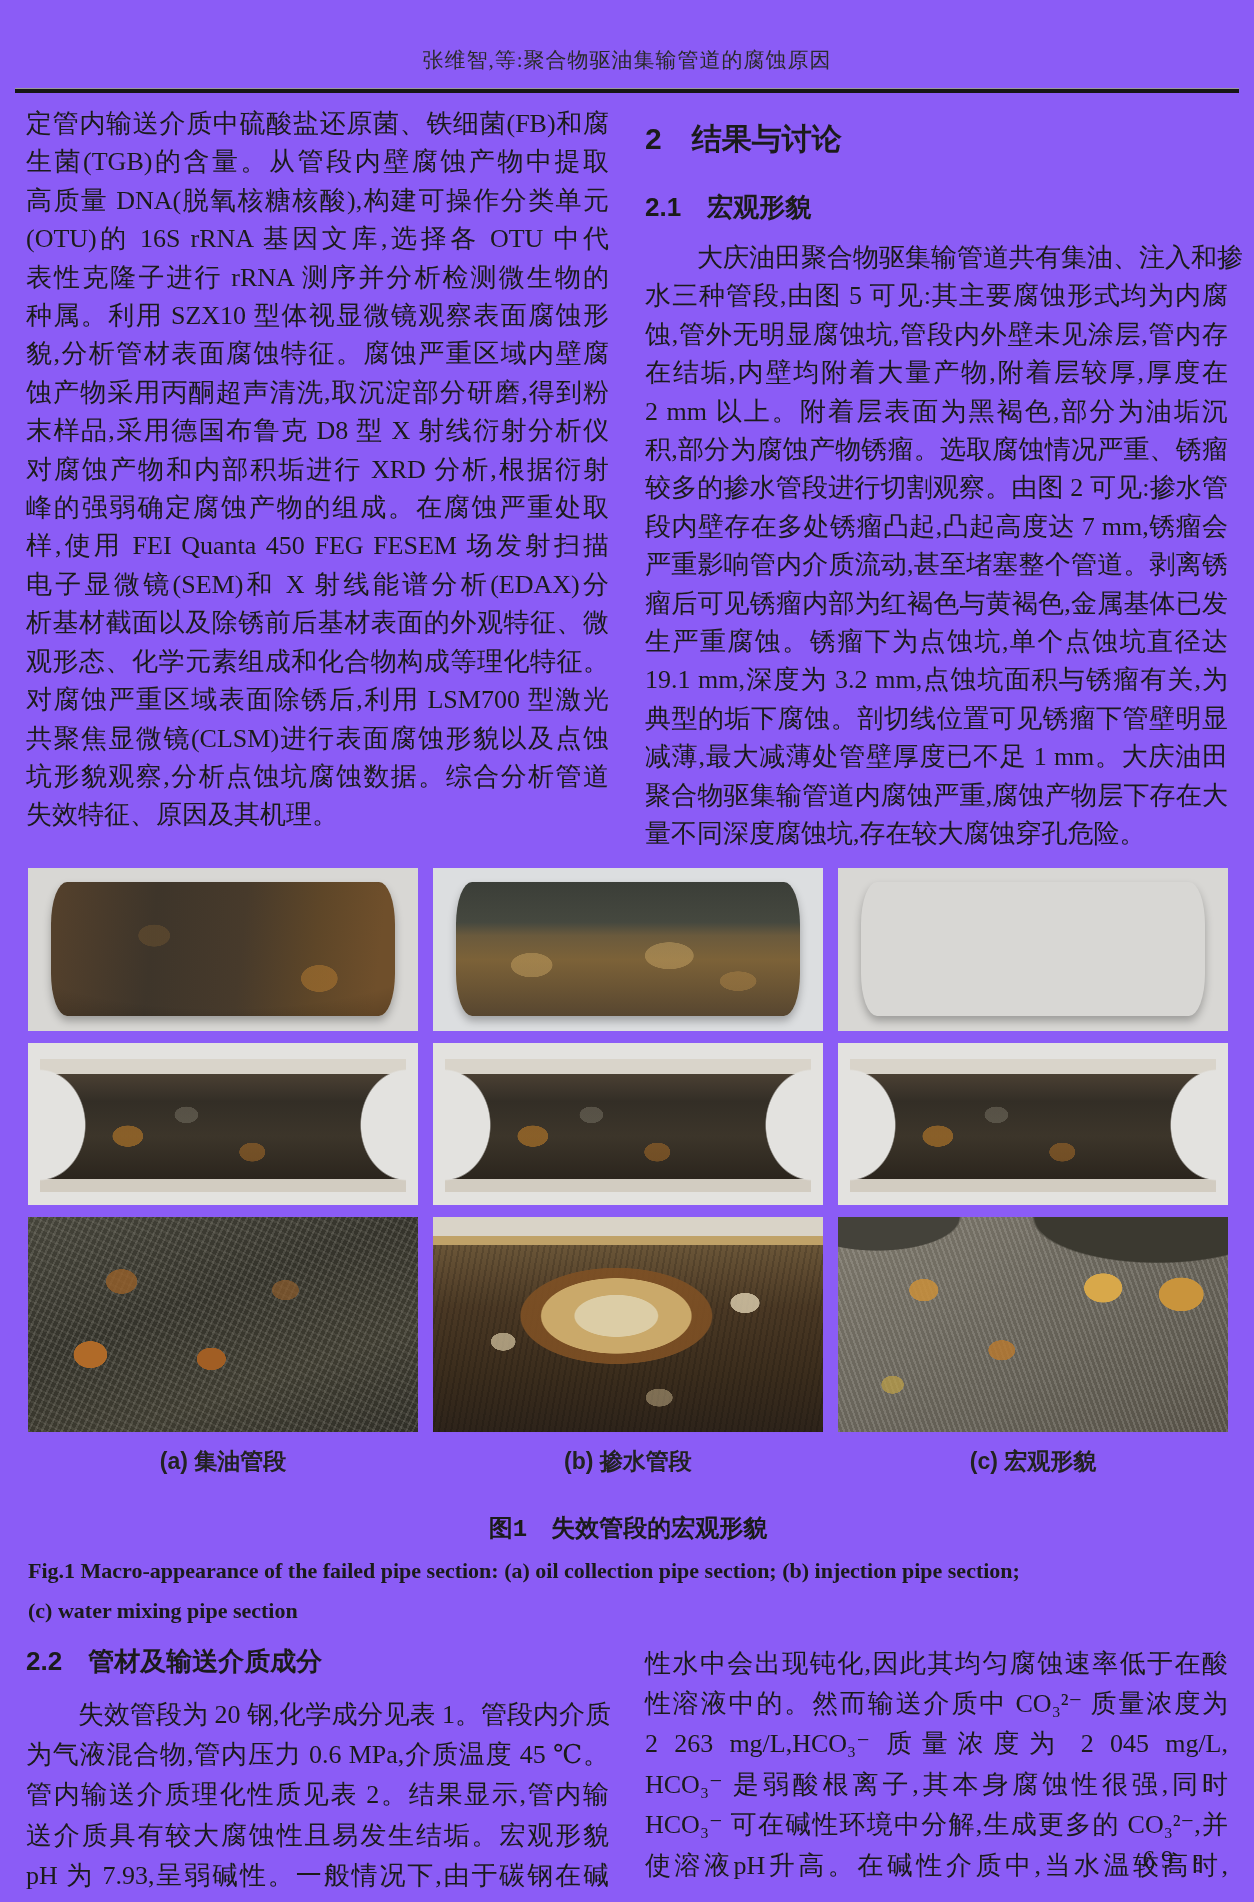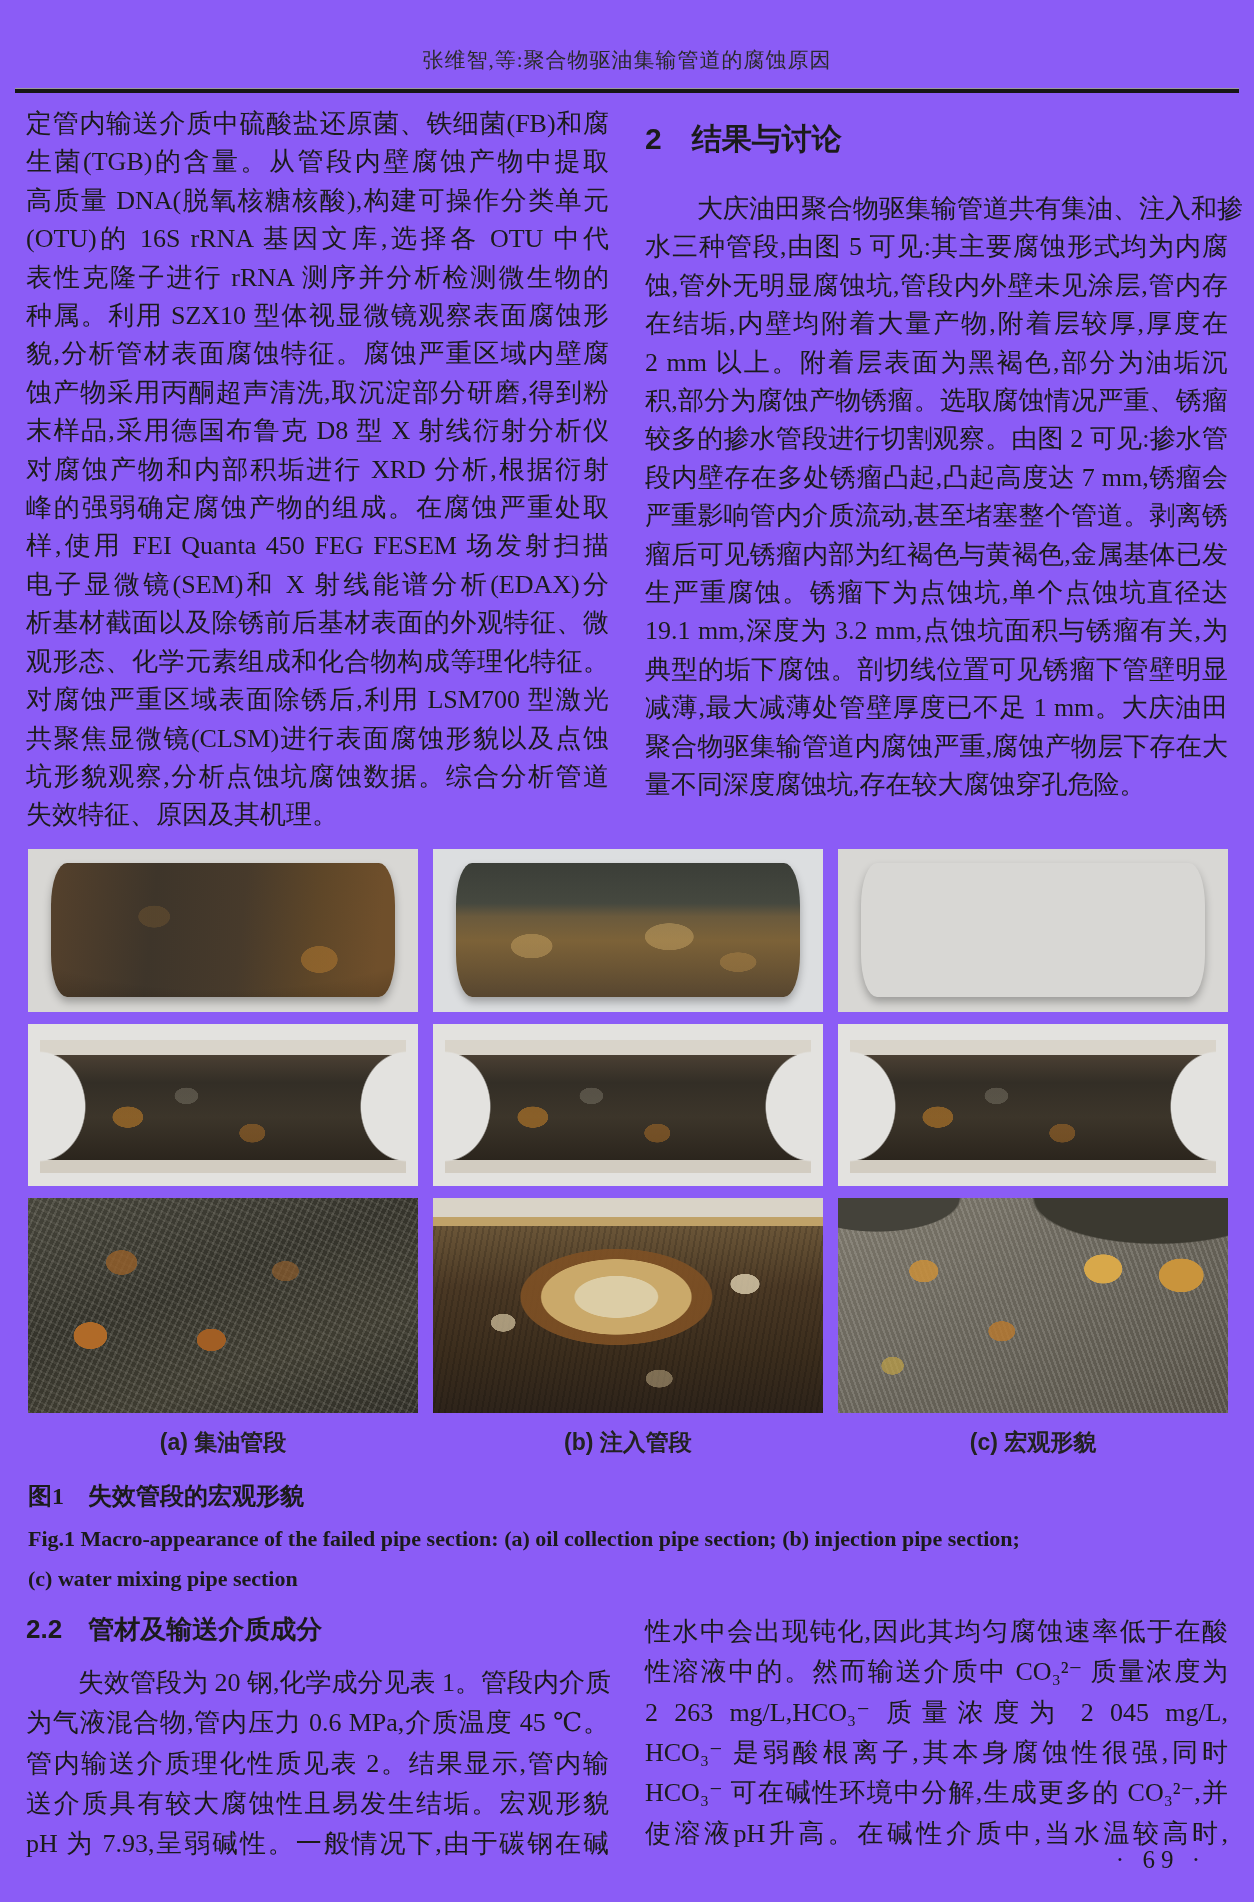--- a/index.html
+++ b/index.html
@@ -135,23 +135,24 @@
       linear-gradient(150deg,#7c776b,#6b675d 40%,#5e5a50 75%,#555046);
   }
   
   .subcaps{display:grid;grid-template-columns:1fr 1fr 1fr;gap:15px;margin-top:14px;}
   .subcap{
     text-align:center;
     font-family:"Liberation Sans","DejaVu Sans",sans-serif;
     font-size:23px;font-weight:700;color:#222;
   }
   .figtitle{
-    font-family:Liberation Serif, serif;
+    text-align:center;
+    font-family:Liberation Mono, monospace;
     font-size:24px;font-weight:700;
-    margin-top:22px;
+    margin-top:35px;
   }
   .figcap-en{
     font-size:22px;font-weight:600;
     margin-top:14px;
   }
   
   .pagenum{
     position:absolute;
     right:48px;top:1846px;
     font-size:25px;letter-spacing:6px;
@@ -182,20 +183,21 @@
         <div class="line">电子显微镜(SEM)和 X 射线能谱分析(EDAX)分</div>
         <div class="line">析基材截面以及除锈前后基材表面的外观特征、微</div>
         <div class="line">观形态、化学元素组成和化合物构成等理化特征。</div>
         <div class="line">对腐蚀严重区域表面除锈后,利用 LSM700 型激光</div>
         <div class="line">共聚焦显微镜(CLSM)进行表面腐蚀形貌以及点蚀</div>
         <div class="line">坑形貌观察,分析点蚀坑腐蚀数据。综合分析管道</div>
         <div class="line end">失效特征、原因及其机理。</div>
       </div>
     <div class="col">
       <h2 class="sec">2　结果与讨论</h2>
+      <h3 class="sec">2.1　宏观形貌</h3>
       <div>
           <div class="line">　　大庆油田聚合物驱集输管道共有集油、注入和掺</div>
           <div class="line">水三种管段,由图 5 可见:其主要腐蚀形式均为内腐</div>
           <div class="line">蚀,管外无明显腐蚀坑,管段内外壁未见涂层,管内存</div>
           <div class="line">在结垢,内壁均附着大量产物,附着层较厚,厚度在</div>
           <div class="line">2 mm 以上。附着层表面为黑褐色,部分为油垢沉</div>
           <div class="line">积,部分为腐蚀产物锈瘤。选取腐蚀情况严重、锈瘤</div>
           <div class="line">较多的掺水管段进行切割观察。由图 2 可见:掺水管</div>
           <div class="line">段内壁存在多处锈瘤凸起,凸起高度达 7 mm,锈瘤会</div>
           <div class="line">严重影响管内介质流动,甚至堵塞整个管道。剥离锈</div>
@@ -238,21 +240,21 @@
       <div class="photo">
           <div class="tex b"></div>
         </div>
       <div class="photo">
           <div class="tex c"></div>
         </div>
     </div>
 
     <div class="subcaps">
       <div class="subcap">(a) 集油管段</div>
-      <div class="subcap">(b) 注入管段</div>
+      <div class="subcap">(b) 掺水管段</div>
       <div class="subcap">(c) 宏观形貌</div>
     </div>
 
     <div class="figtitle">图1　失效管段的宏观形貌</div>
     <div class="figcap-en">Fig.1   Macro-appearance of the failed pipe section: (a) oil collection pipe section; (b) injection pipe section;</div>
     <div class="figcap-en">(c) water mixing pipe section</div>
   </div>
 
   <div class="cols bottom" style="padding-top:20px">
     <div class="col">

